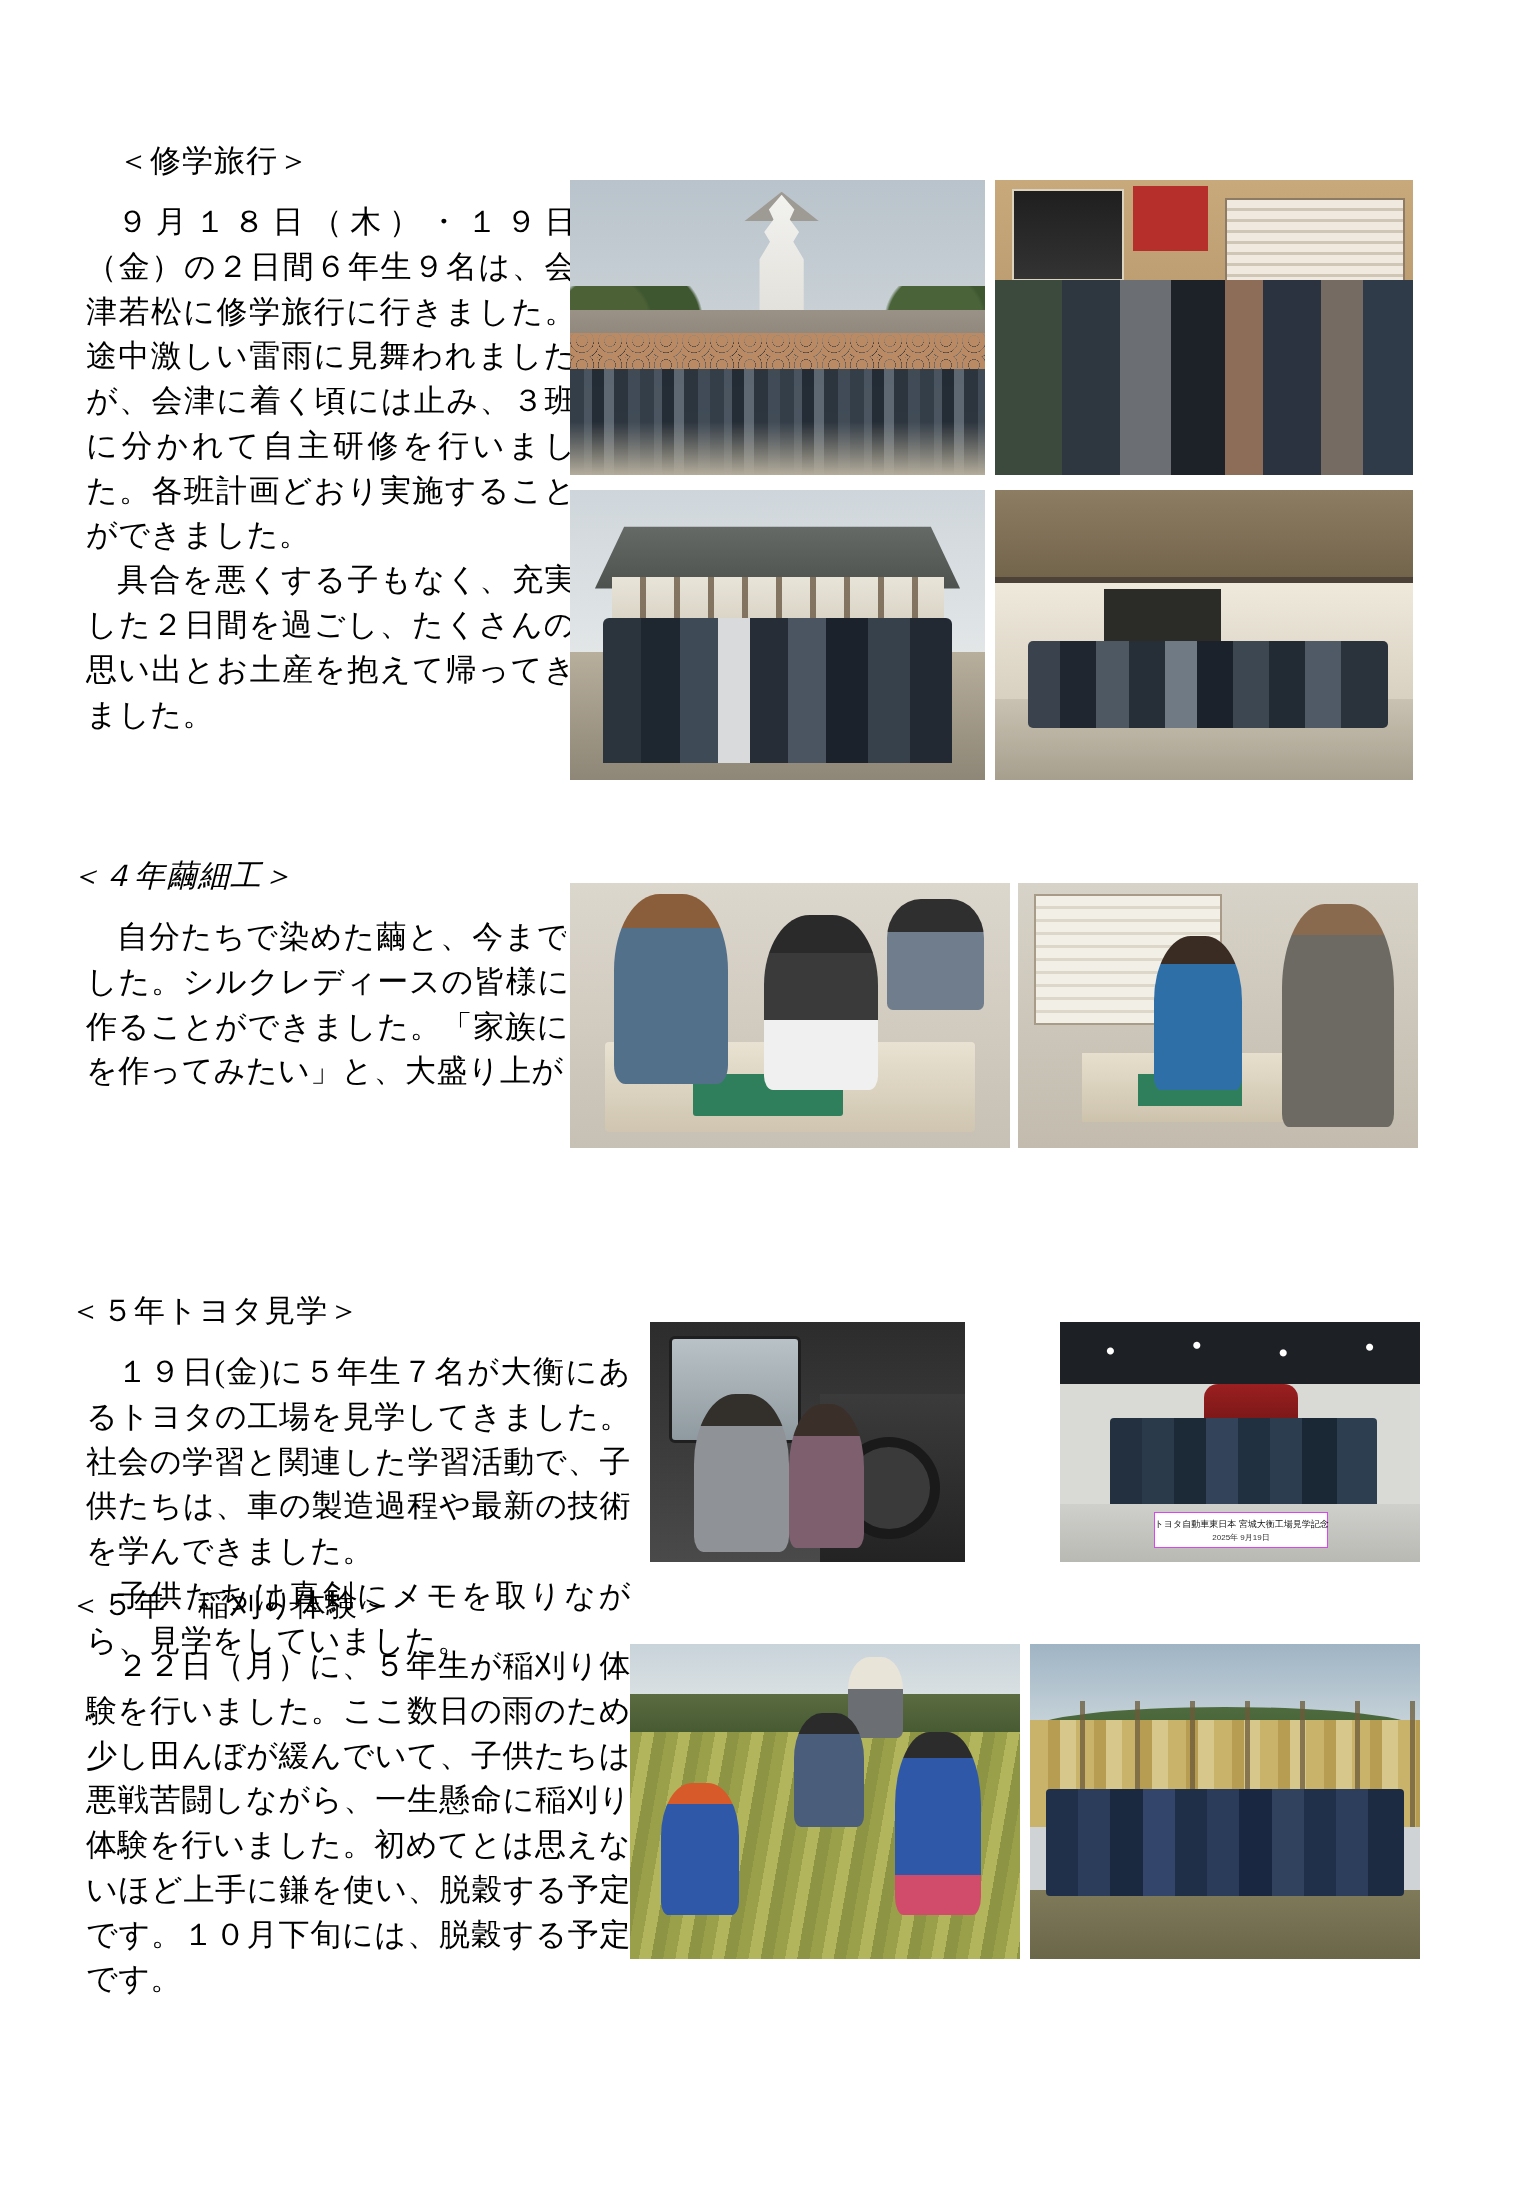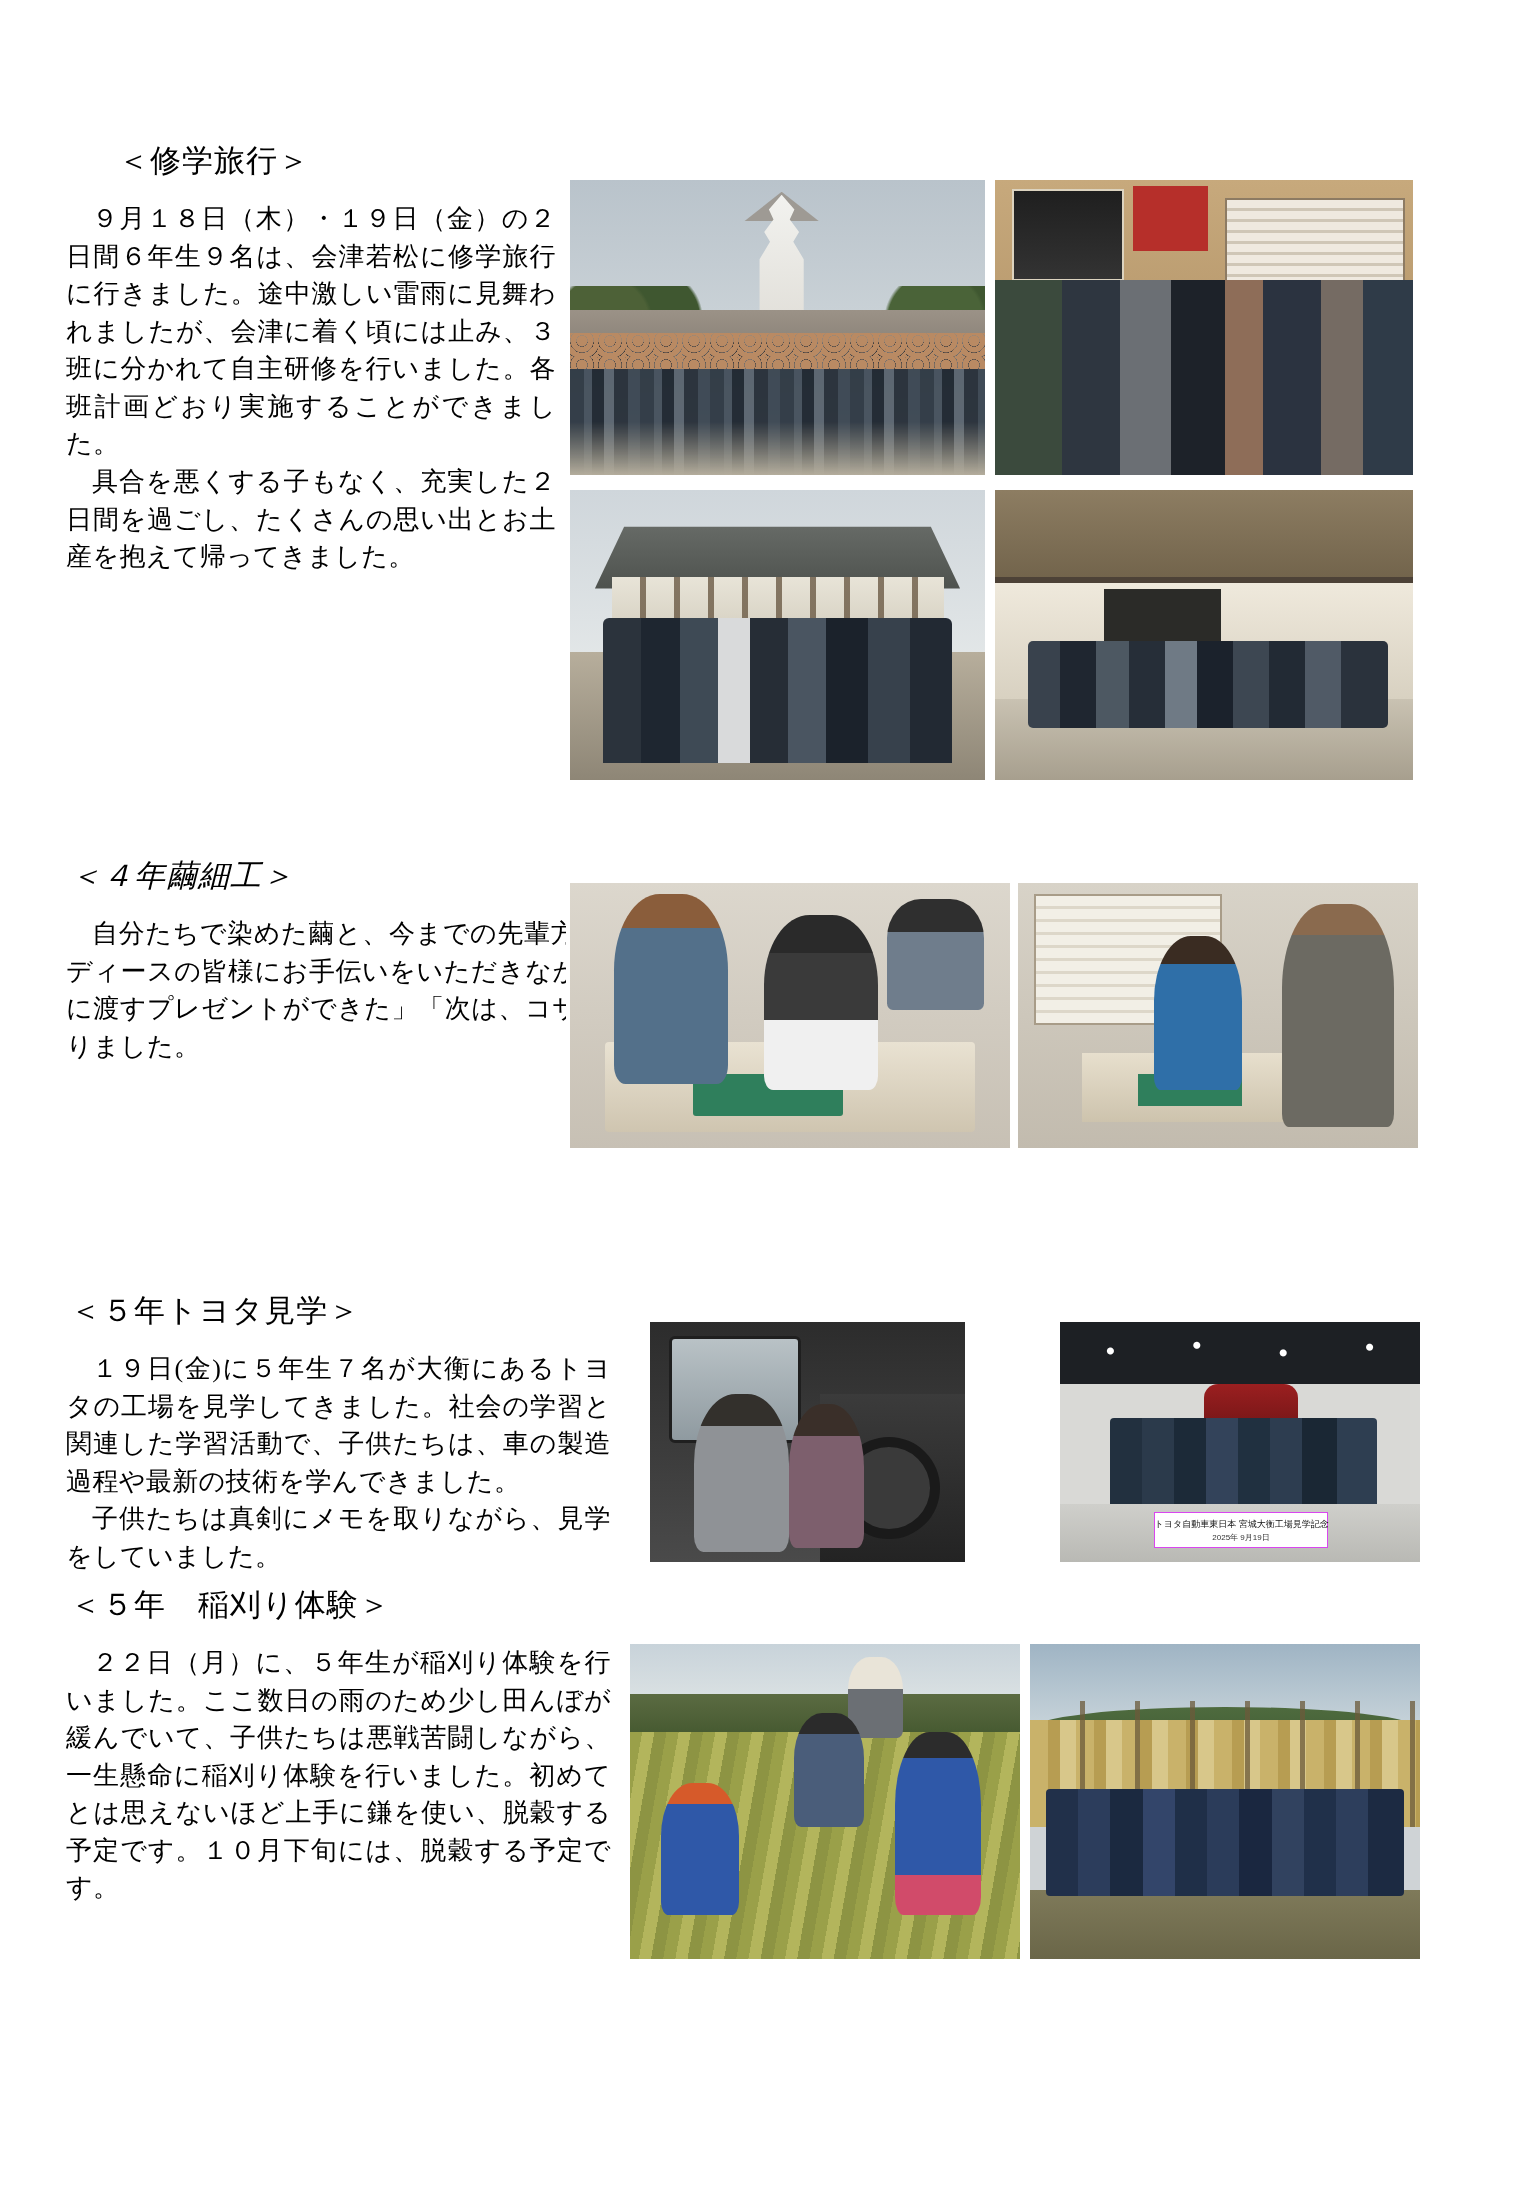--- a/index.html
+++ b/index.html
@@ -27,25 +27,26 @@
   .section {
     position: absolute;
   }
   .heading {
     font-size: 31px;
     letter-spacing: 1px;
     font-family: "Liberation Serif", "DejaVu Serif", serif;
     white-space: nowrap;
   }
   .body-text {
-    font-size: 26px;
+    font-size: 31px;
     line-height: 1.445;
     letter-spacing: 0.4px;
     text-align: justify;
     text-justify: inter-character;
+    margin-left: 20px;
   }
   .body-text p {
     margin: 0;
     text-indent: 1em;
   }
 
   
   .photo {
     position: absolute;
     overflow: hidden;

